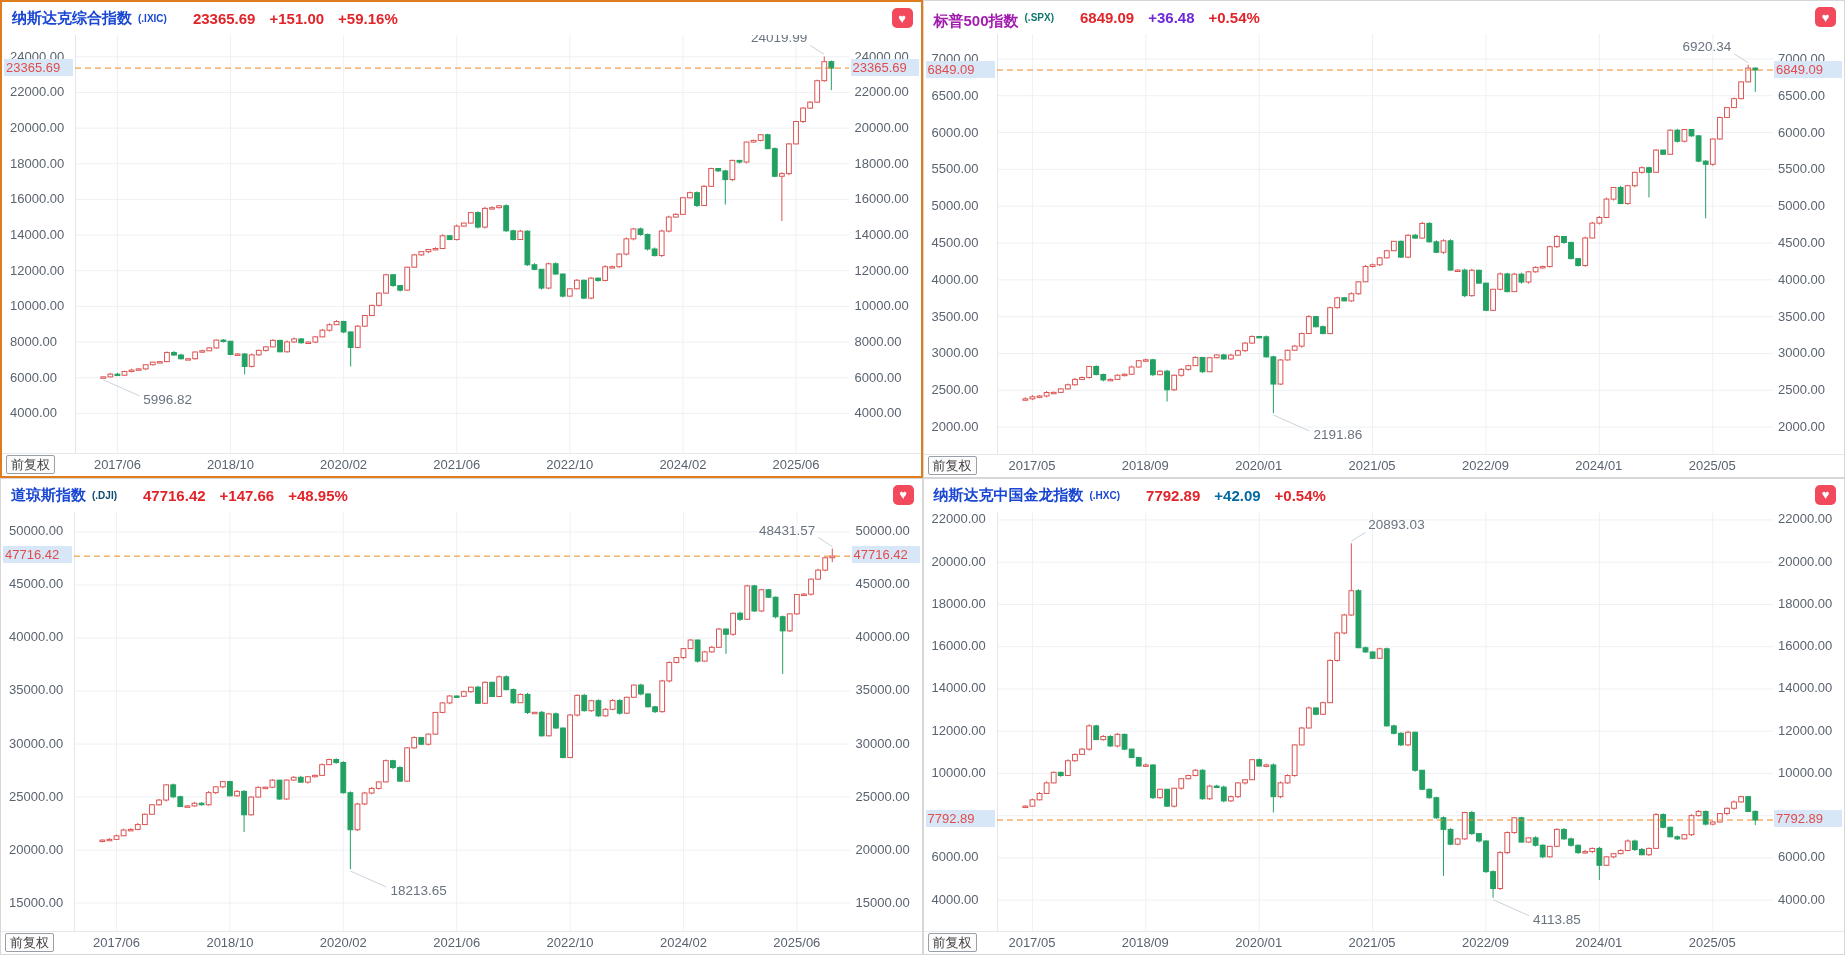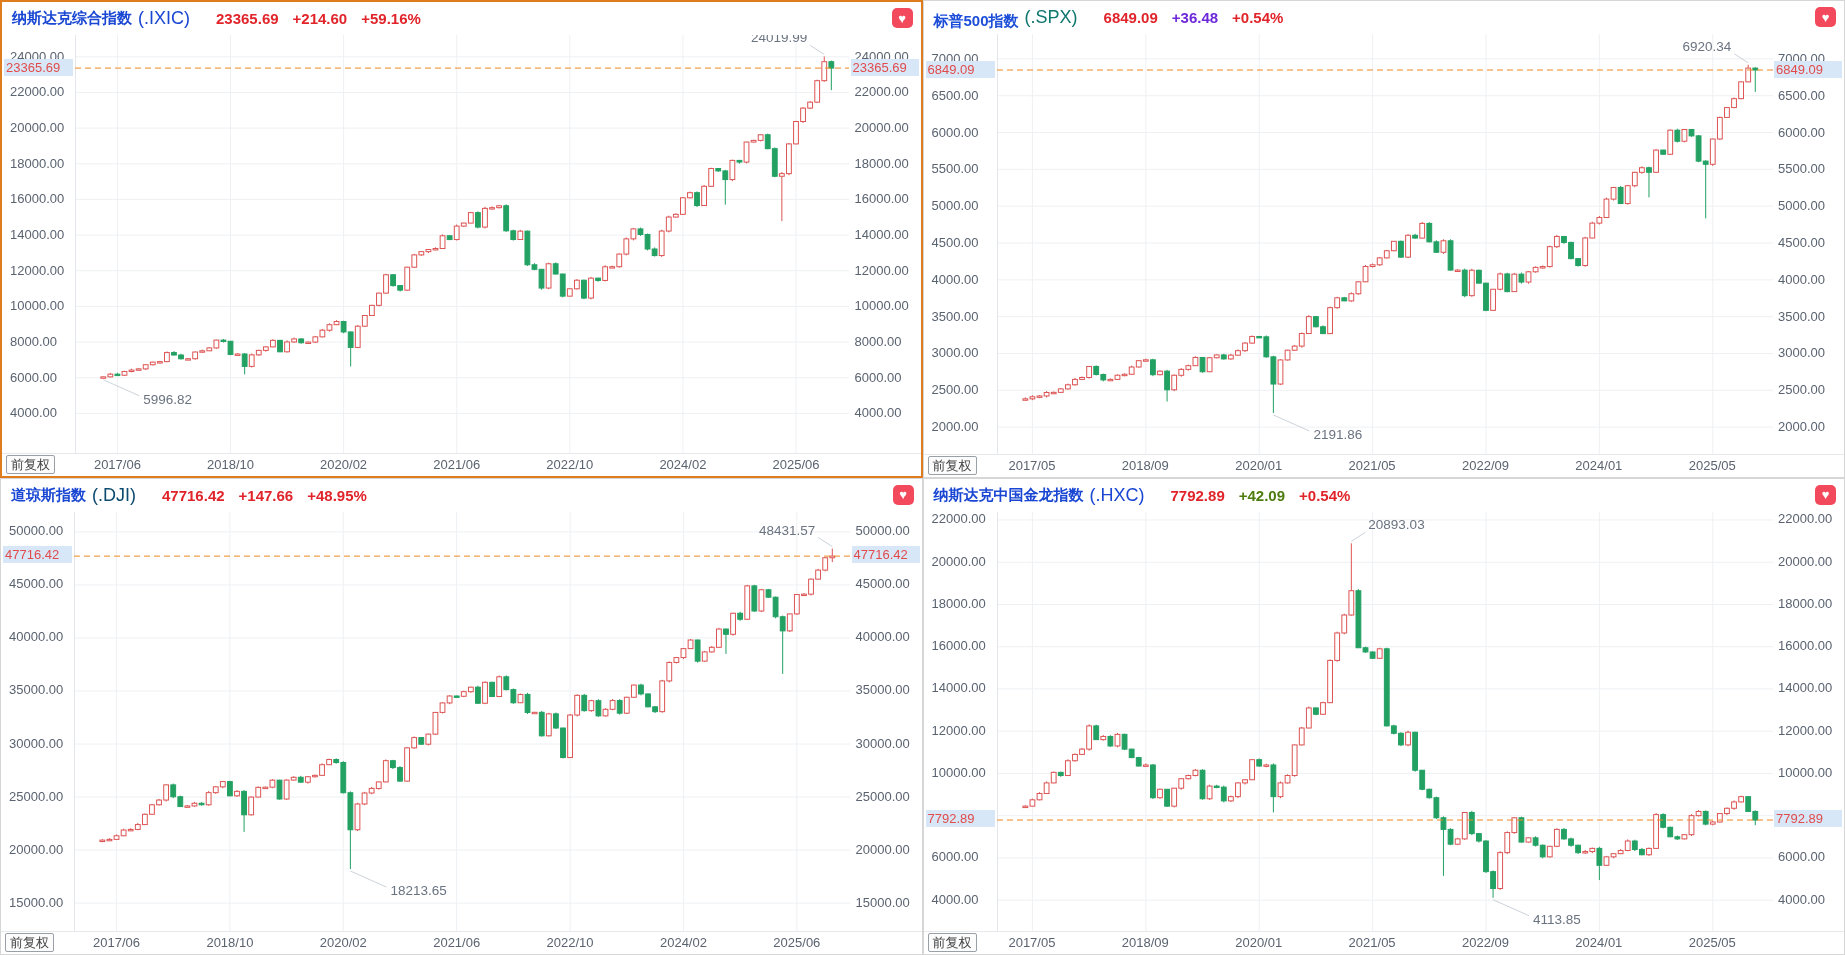--- a/index.html
+++ b/index.html
@@ -1,21 +1,21 @@
 <!DOCTYPE html>
 <html><head>
 <meta charset="utf-8">
 <style>
   html,body{margin:0;padding:0;background:#fff;font-family:"Liberation Sans","DejaVu Sans",sans-serif;}
   #wrap{width:1845px;height:955px;display:grid;grid-template-columns:1fr 1fr;grid-template-rows:1fr 1fr;background:#fff;}
   .panel{position:relative;display:flex;flex-direction:column;border:1px solid #d6d6d6;box-sizing:border-box;background:#fff;min-width:0;min-height:0;}
   .panel.sel{border:2px solid #de7c1e;justify-content:space-between;}
   .hd{height:33px;flex:0 0 33px;display:flex;align-items:center;padding-left:10px;white-space:nowrap;overflow:hidden;}
   .hd .t{font-size:15px;font-weight:bold;}
-  .hd .c{font-size:18px;font-weight:normal;margin-left:6px;}
+  .hd .c{font-size:10px;font-weight:bold;margin-left:6px;}
   .hd .p{font-size:15px;font-weight:bold;margin-left:26px;}
   .hd .chg{font-size:15px;font-weight:bold;margin-left:14px;}
   .hd .pct{font-size:15px;font-weight:bold;margin-left:14px;}
   .heart{position:absolute;top:6px;right:8px;width:21px;height:20px;border-radius:5px;display:flex;align-items:center;justify-content:center;color:#fff;font-size:13px;line-height:1;cursor:pointer;}
   .body{flex:1 1 auto;display:flex;min-height:0;}
   .ax{position:relative;overflow:hidden;}
   .axl{flex:0 0 73px;}
   .axr{flex:0 0 72px;}
   .plot{flex:1 1 auto;position:relative;min-width:0;}
   .plot svg{display:block;}
@@ -28,21 +28,21 @@
 </style>
 </head>
 <body>
 
 <div id="wrap">
     <section class="panel sel" style="border-color: rgb(222, 124, 30);">
     <header class="hd">
       <span class="t" style="color: rgb(25, 70, 210);">纳斯达克综合指数</span>
       <span class="c" style="color: rgb(25, 70, 210);">(.IXIC)</span>
       <span class="p" style="color: rgb(224, 36, 42);">23365.69</span>
-      <span class="chg" style="color: rgb(224, 36, 42);">+214.60</span>
+      <span class="chg" style="color: rgb(224, 36, 42);">+151.00</span>
       <span class="pct" style="color: rgb(224, 36, 42);">+59.16%</span>
       <span class="heart" style="background: rgb(242, 73, 92);">♥</span>
     </header>
     <div class="body">
       <div class="ax axl">
           <span class="yt" style="top: 13.7879px; color: rgb(90, 99, 112);">24000.00</span>
           <span class="yt" style="top: 49.4474px; color: rgb(90, 99, 112);">22000.00</span>
           <span class="yt" style="top: 85.1068px; color: rgb(90, 99, 112);">20000.00</span>
           <span class="yt" style="top: 120.766px; color: rgb(90, 99, 112);">18000.00</span>
           <span class="yt" style="top: 156.426px; color: rgb(90, 99, 112);">16000.00</span>
@@ -311,21 +311,21 @@
         <span class="xt" style="left: 228.507px; color: rgb(90, 99, 112);">2018/10</span>
         <span class="xt" style="left: 341.603px; color: rgb(90, 99, 112);">2020/02</span>
         <span class="xt" style="left: 454.699px; color: rgb(90, 99, 112);">2021/06</span>
         <span class="xt" style="left: 567.795px; color: rgb(90, 99, 112);">2022/10</span>
         <span class="xt" style="left: 680.89px; color: rgb(90, 99, 112);">2024/02</span>
         <span class="xt" style="left: 793.986px; color: rgb(90, 99, 112);">2025/06</span>
       </div>
   </section>
     <section class="panel">
     <header class="hd">
-      <span class="t" style="color: #1d4ed8; margin-top: 8px;">标普500指数</span>
+      <span class="t" style="color: #a21caf; margin-top: 8px;">标普500指数</span>
       <span class="c" style="color: #0f766e;">(.SPX)</span>
       <span class="p" style="color: rgb(224, 36, 42);">6849.09</span>
       <span class="chg" style="color: #6d28d9;">+36.48</span>
       <span class="pct" style="color: rgb(224, 36, 42);">+0.54%</span>
       <span class="heart" style="background: rgb(242, 73, 92);">♥</span>
     </header>
     <div class="body">
       <div class="ax axl">
           <span class="yt" style="top: 16.8922px; color: rgb(90, 99, 112);">7000.00</span>
           <span class="yt" style="top: 53.7149px; color: rgb(90, 99, 112);">6500.00</span>
@@ -877,21 +877,21 @@
         <span class="xt" style="left: 569.073px; color: rgb(90, 99, 112);">2022/10</span>
         <span class="xt" style="left: 682.461px; color: rgb(90, 99, 112);">2024/02</span>
         <span class="xt" style="left: 795.849px; color: rgb(90, 99, 112);">2025/06</span>
       </div>
   </section>
     <section class="panel">
     <header class="hd">
       <span class="t" style="color: rgb(25, 70, 210);">纳斯达克中国金龙指数</span>
       <span class="c" style="color: rgb(25, 70, 210);">(.HXC)</span>
       <span class="p" style="color: rgb(224, 36, 42);">7792.89</span>
-      <span class="chg" style="color: #4d7c0f;">+42.09</span>
+      <span class="chg" style="color: #0369a1;">+42.09</span>
       <span class="pct" style="color: rgb(224, 36, 42);">+0.54%</span>
       <span class="heart" style="background: rgb(242, 73, 92);">♥</span>
     </header>
     <div class="body">
       <div class="ax axl">
           <span class="yt" style="top: -0.0372139px; color: rgb(90, 99, 112);">22000.00</span>
           <span class="yt" style="top: 42.2057px; color: rgb(90, 99, 112);">20000.00</span>
           <span class="yt" style="top: 84.4486px; color: rgb(90, 99, 112);">18000.00</span>
           <span class="yt" style="top: 126.691px; color: rgb(90, 99, 112);">16000.00</span>
           <span class="yt" style="top: 168.934px; color: rgb(90, 99, 112);">14000.00</span>

